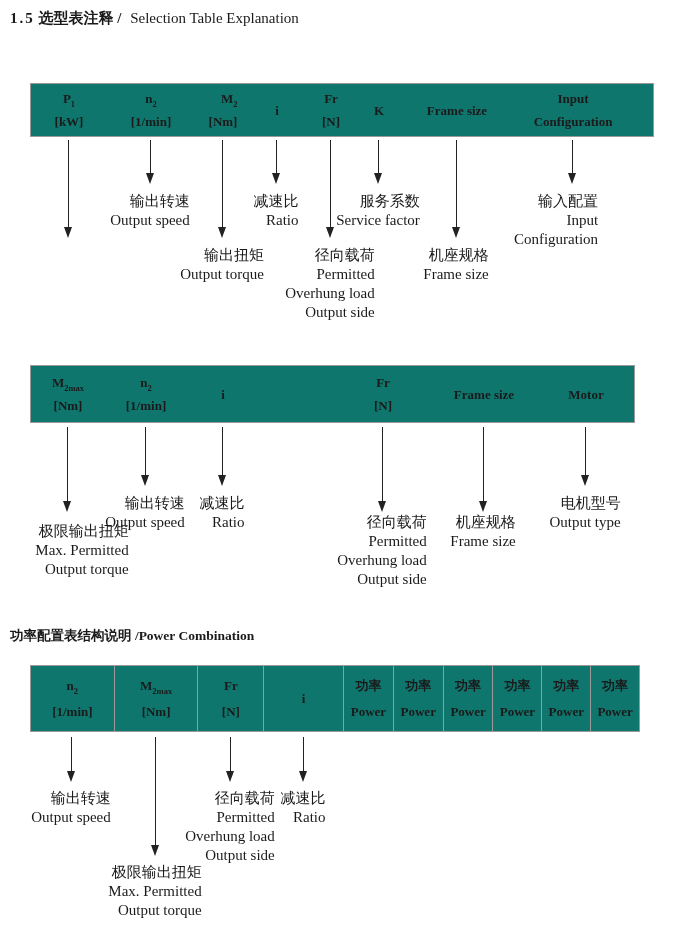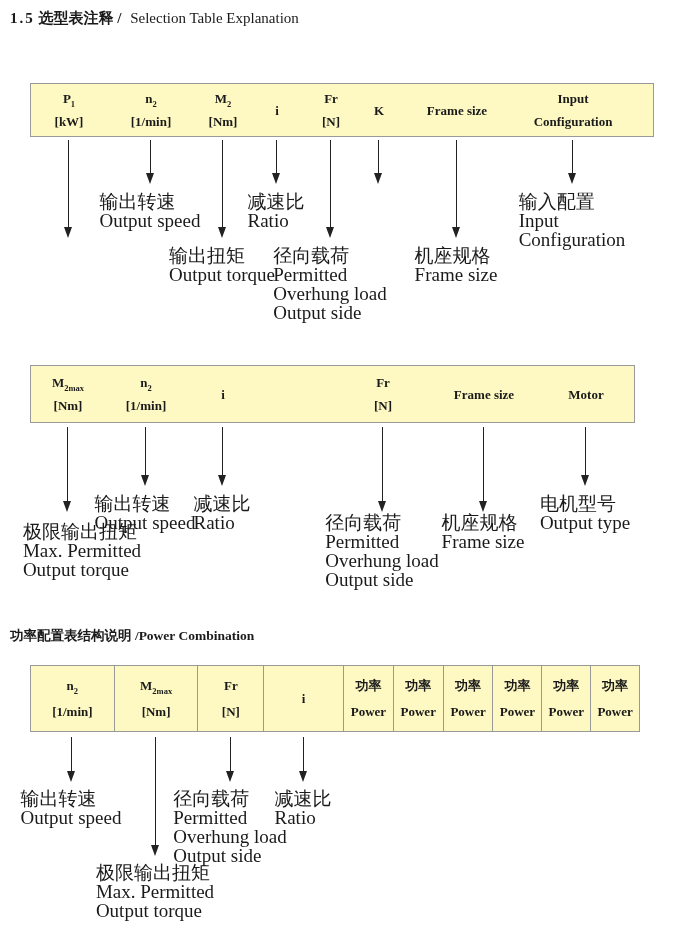--- a/index.html
+++ b/index.html
@@ -7,21 +7,21 @@
     position:relative; width:695px; height:931px; background:#ffffff;
     font-family:"Liberation Serif","DejaVu Serif",serif; color:#1a1a1a;
     overflow:hidden;
   }
   .title { position:absolute; left:10px; top:9px; font-size:15px; white-space:nowrap; }
   .title .num { letter-spacing:2px; }
   .title .zh { font-weight:bold; }
   .title .en { margin-left:5px; }
   .sec-heading { position:absolute; font-weight:bold; font-size:13.5px; white-space:nowrap; }
   .tbl {
-    position:absolute; background:#fef9c3; border:1px solid #999999;
+    position:absolute; background:#0f766e; border:1px solid #999999;
     box-sizing:border-box;
   }
   .hcell {
     position:absolute; top:0; height:100%; transform:translateX(-50%);
     display:flex; flex-direction:column; justify-content:space-evenly; align-items:center;
     font-weight:bold; font-size:13px; white-space:nowrap; line-height:15px;
   }
   .hline2:empty { display:none; }
   .hsub { font-size:8.5px; line-height:0; }
   sub:empty { display:none; }
@@ -33,22 +33,22 @@
   }
   .t3cell + .t3cell { border-left:1px solid #999999; }
   .arrow { position:absolute; width:1px; background:#222222; }
   .arrow::after {
     content:""; position:absolute; top:100%; left:50%; margin-left:-4.5px;
     width:0; height:0;
     border-left:4.5px solid transparent; border-right:4.5px solid transparent;
     border-top:11px solid #222222;
   }
   .callout {
-    position:absolute; transform:translateX(-50%); text-align:left;
-    font-size:19px; line-height:19px; white-space:nowrap;
+    position:absolute; transform:translateX(-50%); text-align:right;
+    font-size:15px; line-height:19px; white-space:nowrap;
   }
   .callout span { display:block; }
   .callout span:empty { display:none; }
 </style>
 </head>
 <body>
 
 <div class="page">
 
   <div class="title">
@@ -60,21 +60,21 @@
 
   <div class="tbl" style="left:30px; top:83px; width:624px; height:54px;">
     <div class="hcell" style="left:38px;">
       <div class="hline1"><span>P</span><sub class="hsub">1</sub></div>
       <div class="hline2">[kW]</div>
     </div>
     <div class="hcell" style="left:120px;">
       <div class="hline1"><span>n</span><sub class="hsub">2</sub></div>
       <div class="hline2">[1/min]</div>
     </div>
-    <div class="hcell" style="left:192px;">
+    <div class="hcell" style="left:192px;align-items:flex-end;">
       <div class="hline1"><span>M</span><sub class="hsub">2</sub></div>
       <div class="hline2">[Nm]</div>
     </div>
     <div class="hcell" style="left:246px;">
       <div class="hline1"><span>i</span></div>
 
     </div>
     <div class="hcell" style="left:300px;">
       <div class="hline1"><span>Fr</span></div>
       <div class="hline2">[N]</div>
@@ -103,21 +103,25 @@
   <div class="arrow" style="left:572px; top:140px; height:33px;"></div>
 
   <div class="callout" style="left:150px; top:192px;">
     <span>输出转速</span>
     <span>Output speed</span>
   </div>
   <div class="callout" style="left:276px; top:192px;">
     <span>减速比</span>
     <span>Ratio</span>
   </div>
-  <div class="callout" style="left:572px; top:192px;">
+  <div class="callout" style="left:378px; top:192px;">
+    <span>服务系数</span>
+    <span>Service factor</span>
+  </div>
+  <div class="callout" style="left:556px; top:192px;">
     <span>输入配置</span>
     <span>Input</span>
     <span>Configuration</span>
   </div>
   <div class="callout" style="left:222px; top:246px;">
     <span>输出扭矩</span>
     <span>Output torque</span>
   </div>
   <div class="callout" style="left:330px; top:246px;">
     <span>径向载荷</span>

